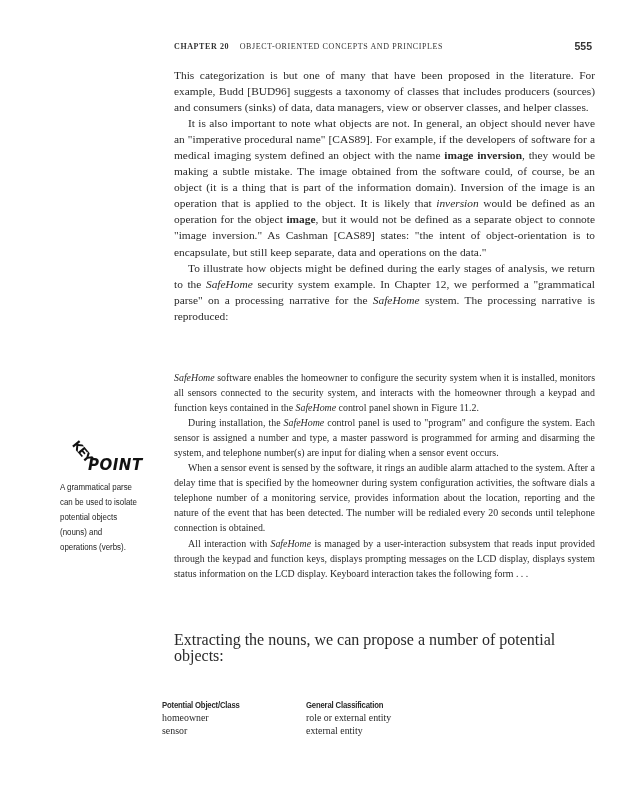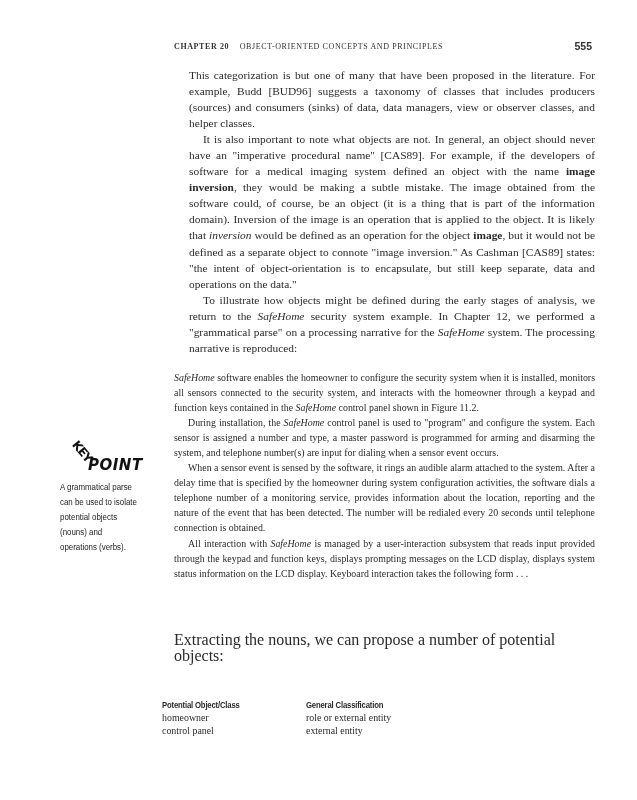--- a/index.html
+++ b/index.html
@@ -15,21 +15,21 @@
     .running-head .pageno {
       position: absolute; right: 0; top: -2px;
       font-family: Liberation Sans, sans-serif; font-weight: bold; font-size: 10.5px; letter-spacing: 0;
     }
 
     .body-text {
       position: absolute; left: 174px; top: 67px; width: 421px;
       font-family: "Liberation Serif", serif; font-size: 11.4px; line-height: 16.05px;
       text-align: justify; color: #2a2a2a;
     }
-    .body-text p { text-indent: 0; margin-left: 15px; }
+    .body-text p { text-indent: 0; }
     .body-text p.indent { text-indent: 14px; }
 
     .narrative {
       position: absolute; left: 174px; top: 370px; width: 421px;
       font-family: "Liberation Serif", serif; font-size: 9.9px; line-height: 15.05px;
       text-align: justify; color: #2a2a2a;
     }
     .narrative p.indent { text-indent: 14px; }
 
     .extract {
@@ -101,21 +101,21 @@
       <th class="col1">Potential Object/Class</th>
       <th>General Classification</th>
     </tr>
   </thead>
   <tbody>
     <tr>
       <td class="col1">homeowner</td>
       <td>role or external entity</td>
     </tr>
     <tr>
-      <td class="col1">control panel</td>
+      <td class="col1">sensor</td>
       <td>external entity</td>
     </tr>
   </tbody>
 </table>
 
 <div class="keypoint">
   <div class="logo">
     <span class="key-word">KEY</span>
     <span class="point-word">POINT</span>
   </div>

